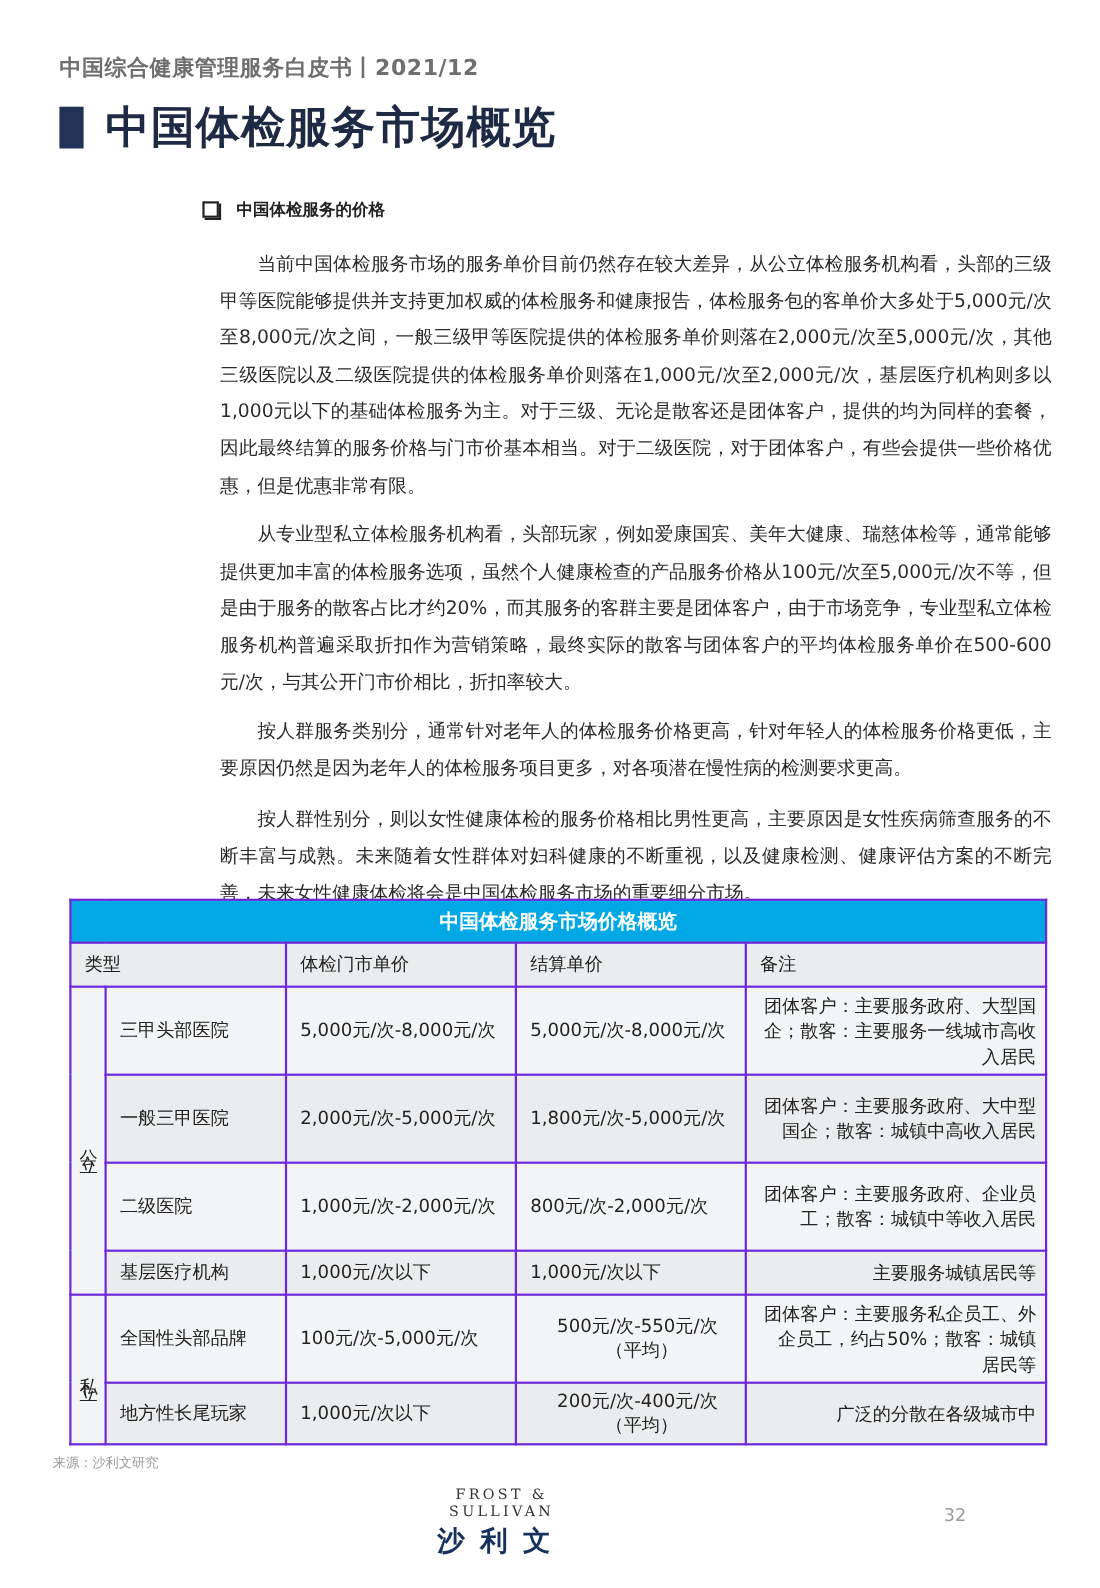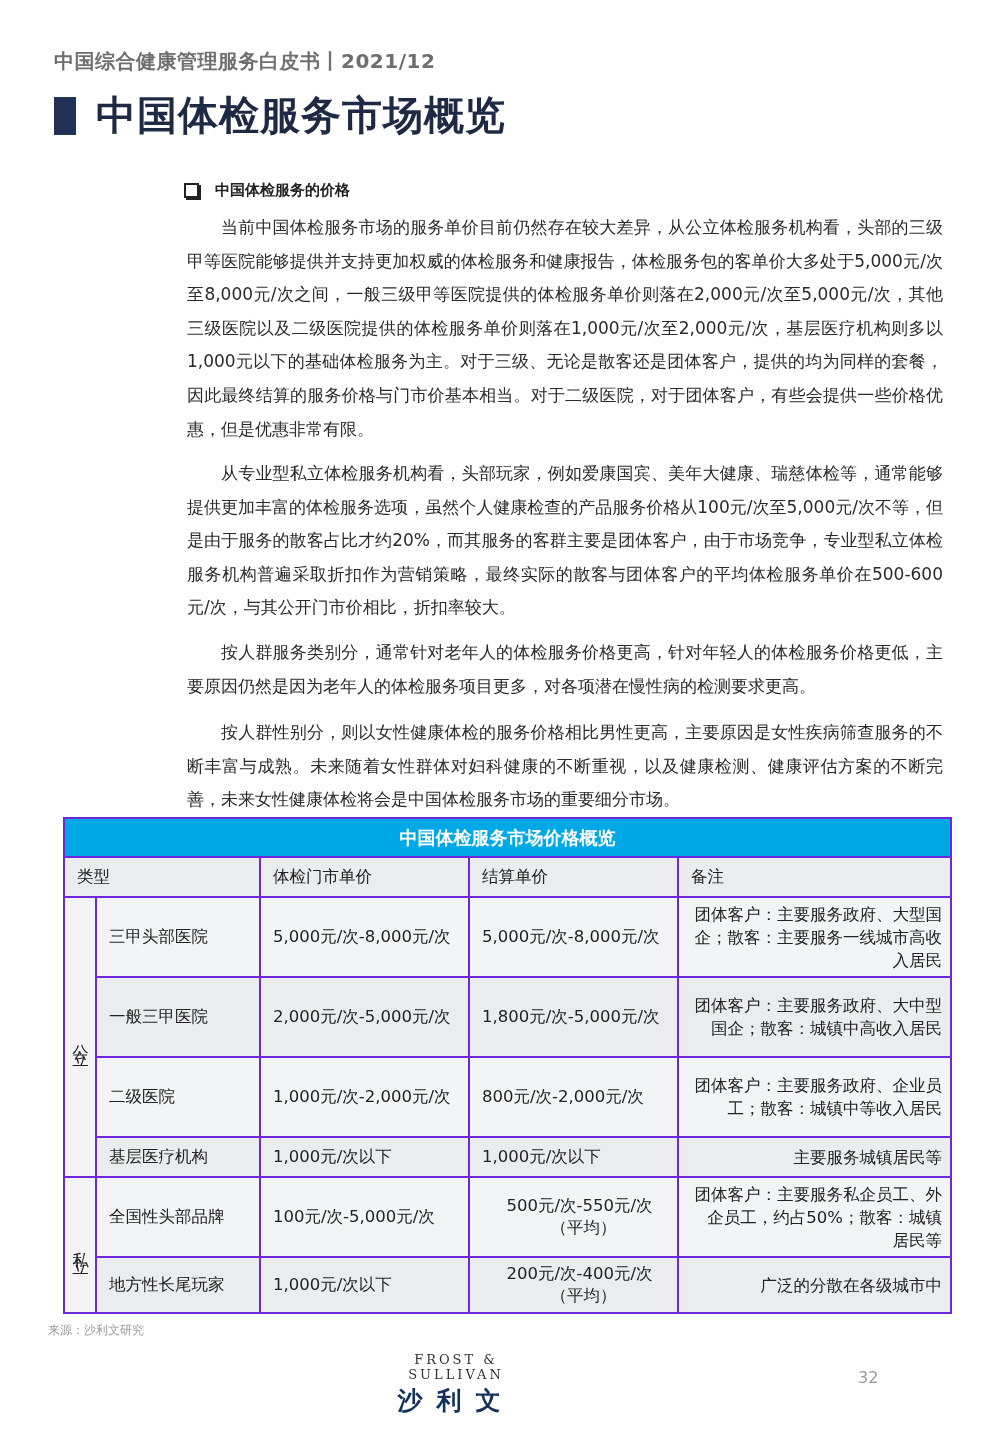--- a/index.html
+++ b/index.html
@@ -8,21 +8,21 @@
   .running-head { position: absolute; left: 54px; top: 48px; font-size: 20px; font-weight: bold;
                   color: #6f6f6f; letter-spacing: 0.5px; }
   .page-title-wrap { position: absolute; left: 54px; top: 88px; display: flex; align-items: center; }
   .title-bar { width: 22px; height: 38px; background: #223256; margin-right: 20px; }
   .page-title { font-size: 40px; font-weight: bold; color: #1e2a44; letter-spacing: 1px; }
   .section-head { position: absolute; left: 184px; top: 165px; display: flex; align-items: center;
                   font-size: 15px; font-weight: bold; color: #222; margin-top: 16px; }
   .box-icon { width: 11px; height: 11px; border: 2px solid #222; margin-right: 16px;
               box-shadow: 2px 2px 0 #222; }
   .body-text { position: absolute; left: 184px; width: 756px; font-size: 17px; line-height: 33.6px;
-               color: #2a2a2a; text-align: justify; text-indent: 2em; margin: 3px; }
+               color: #2a2a2a; text-align: justify; text-indent: 2em; margin: 16px; }
   #p1 { top: 208px; }
   #p2 { top: 454px; }
   #p3 { top: 633px; }
   #p4 { top: 713px; }
   table.price { position: absolute; left: 63px; top: 817px; width: 889px; border-collapse: collapse;
                 font-size: 16.5px; color: #222; }
   table.price td { border: 2px solid #6d28d9; padding: 0 0 0 12px; vertical-align: middle; }
   .t-title { background: #00a9e6; color: #fff; font-weight: bold; text-align: center;
              height: 37px; font-size: 18px; padding: 0 !important; }
   .hdr td { background: #ebeced; height: 38px; }

